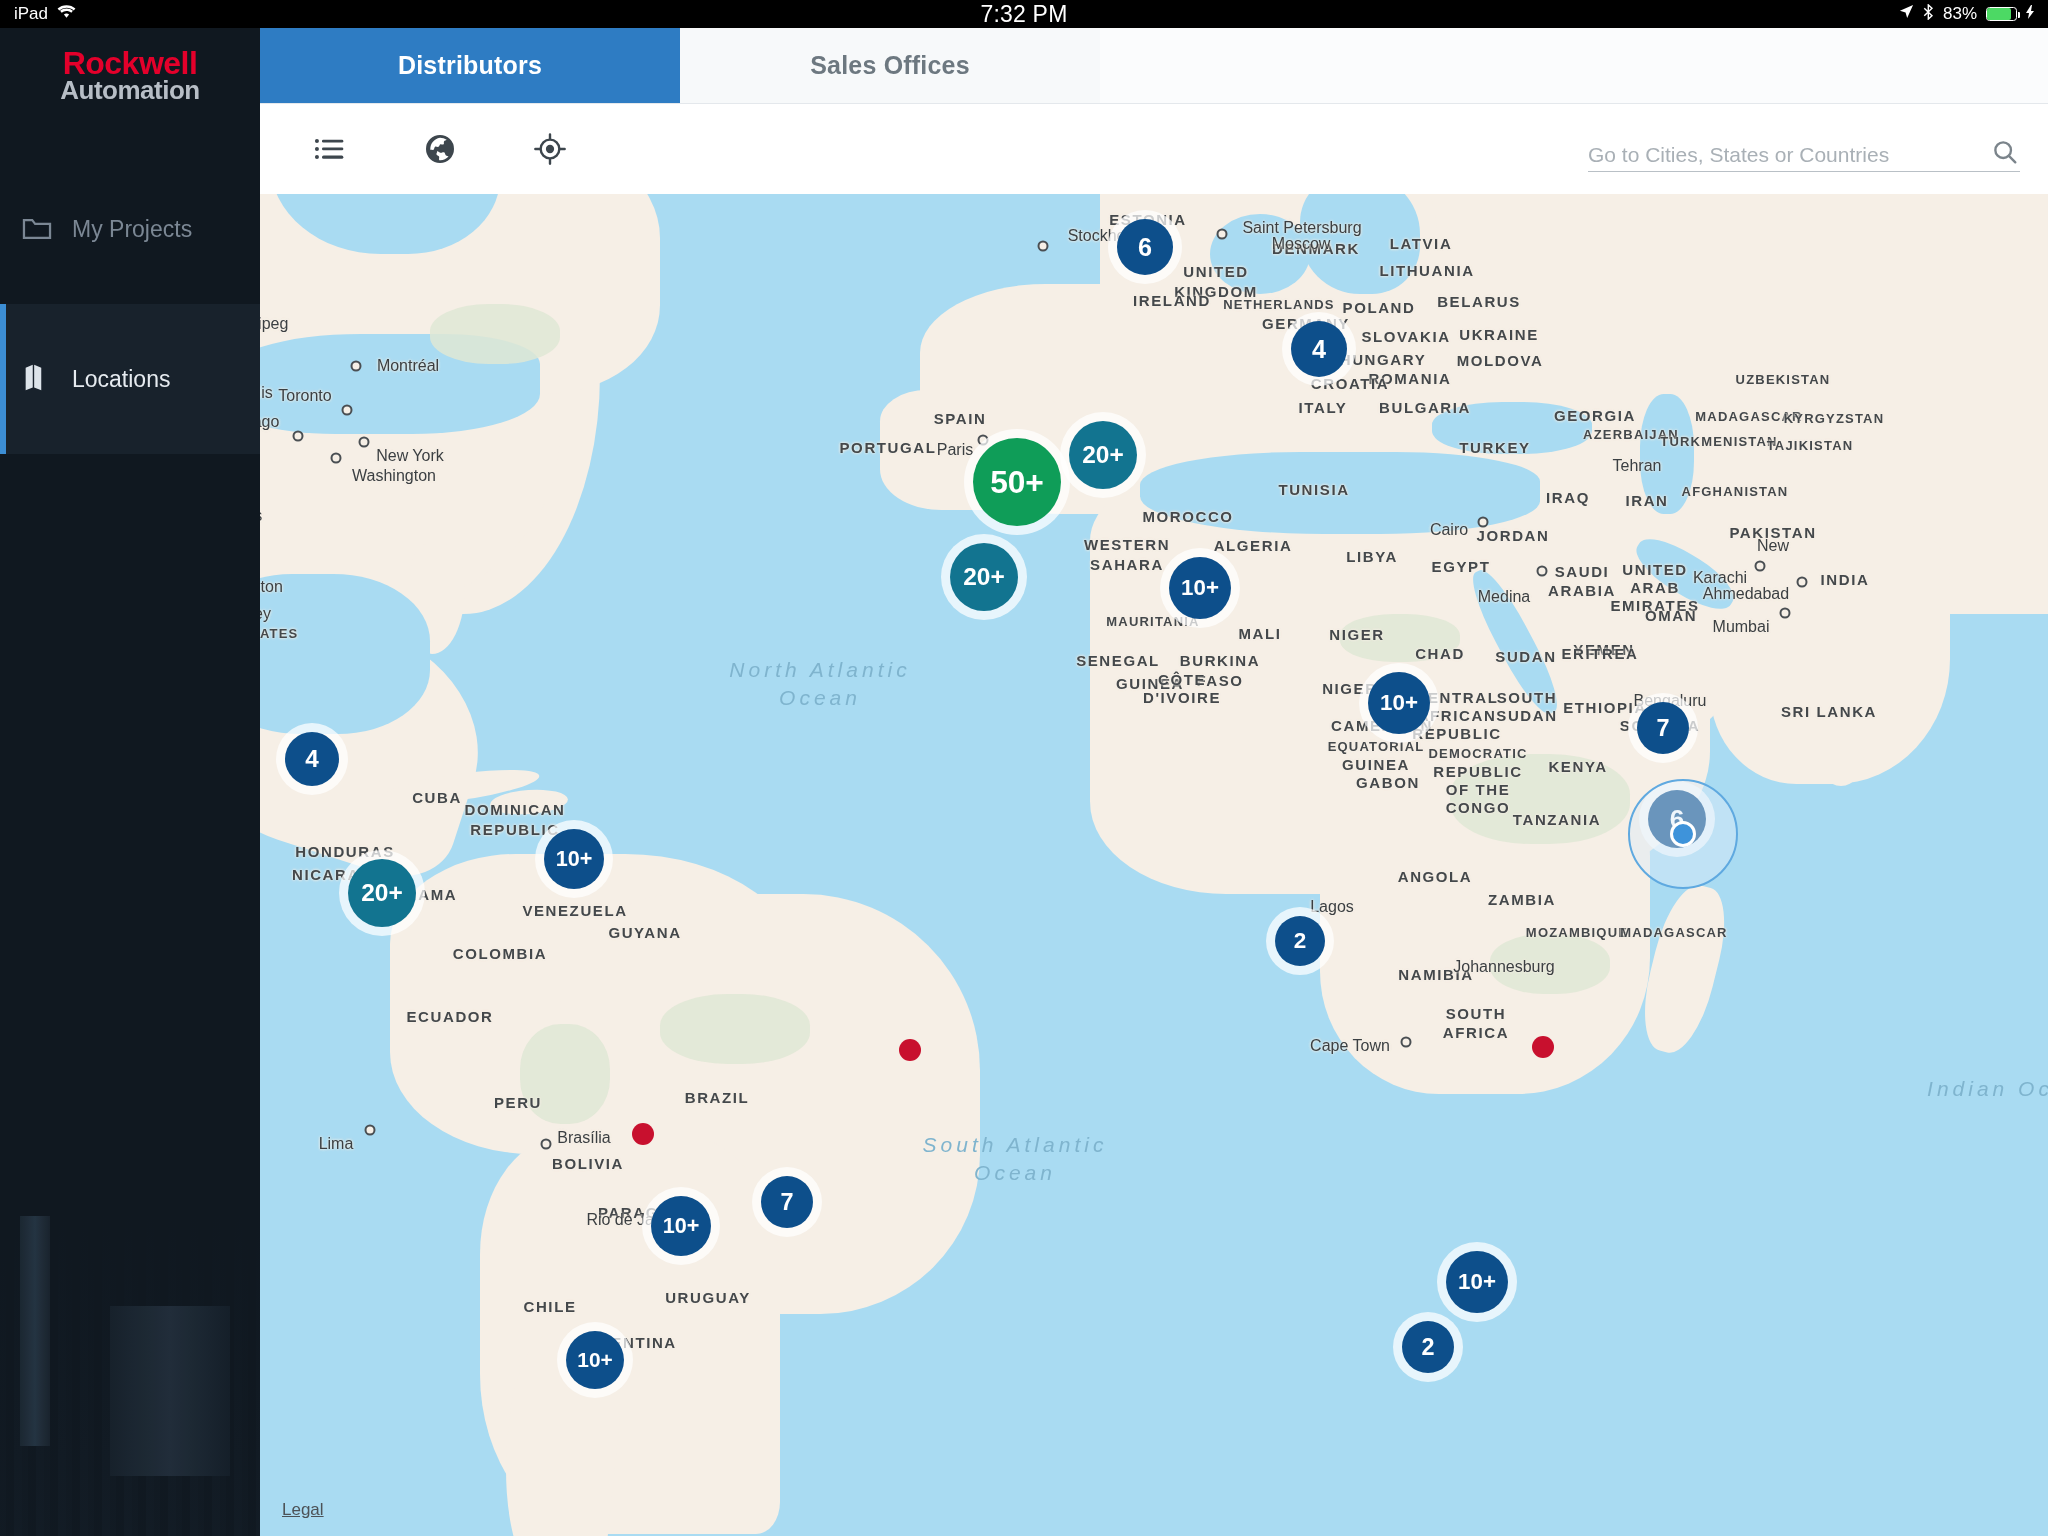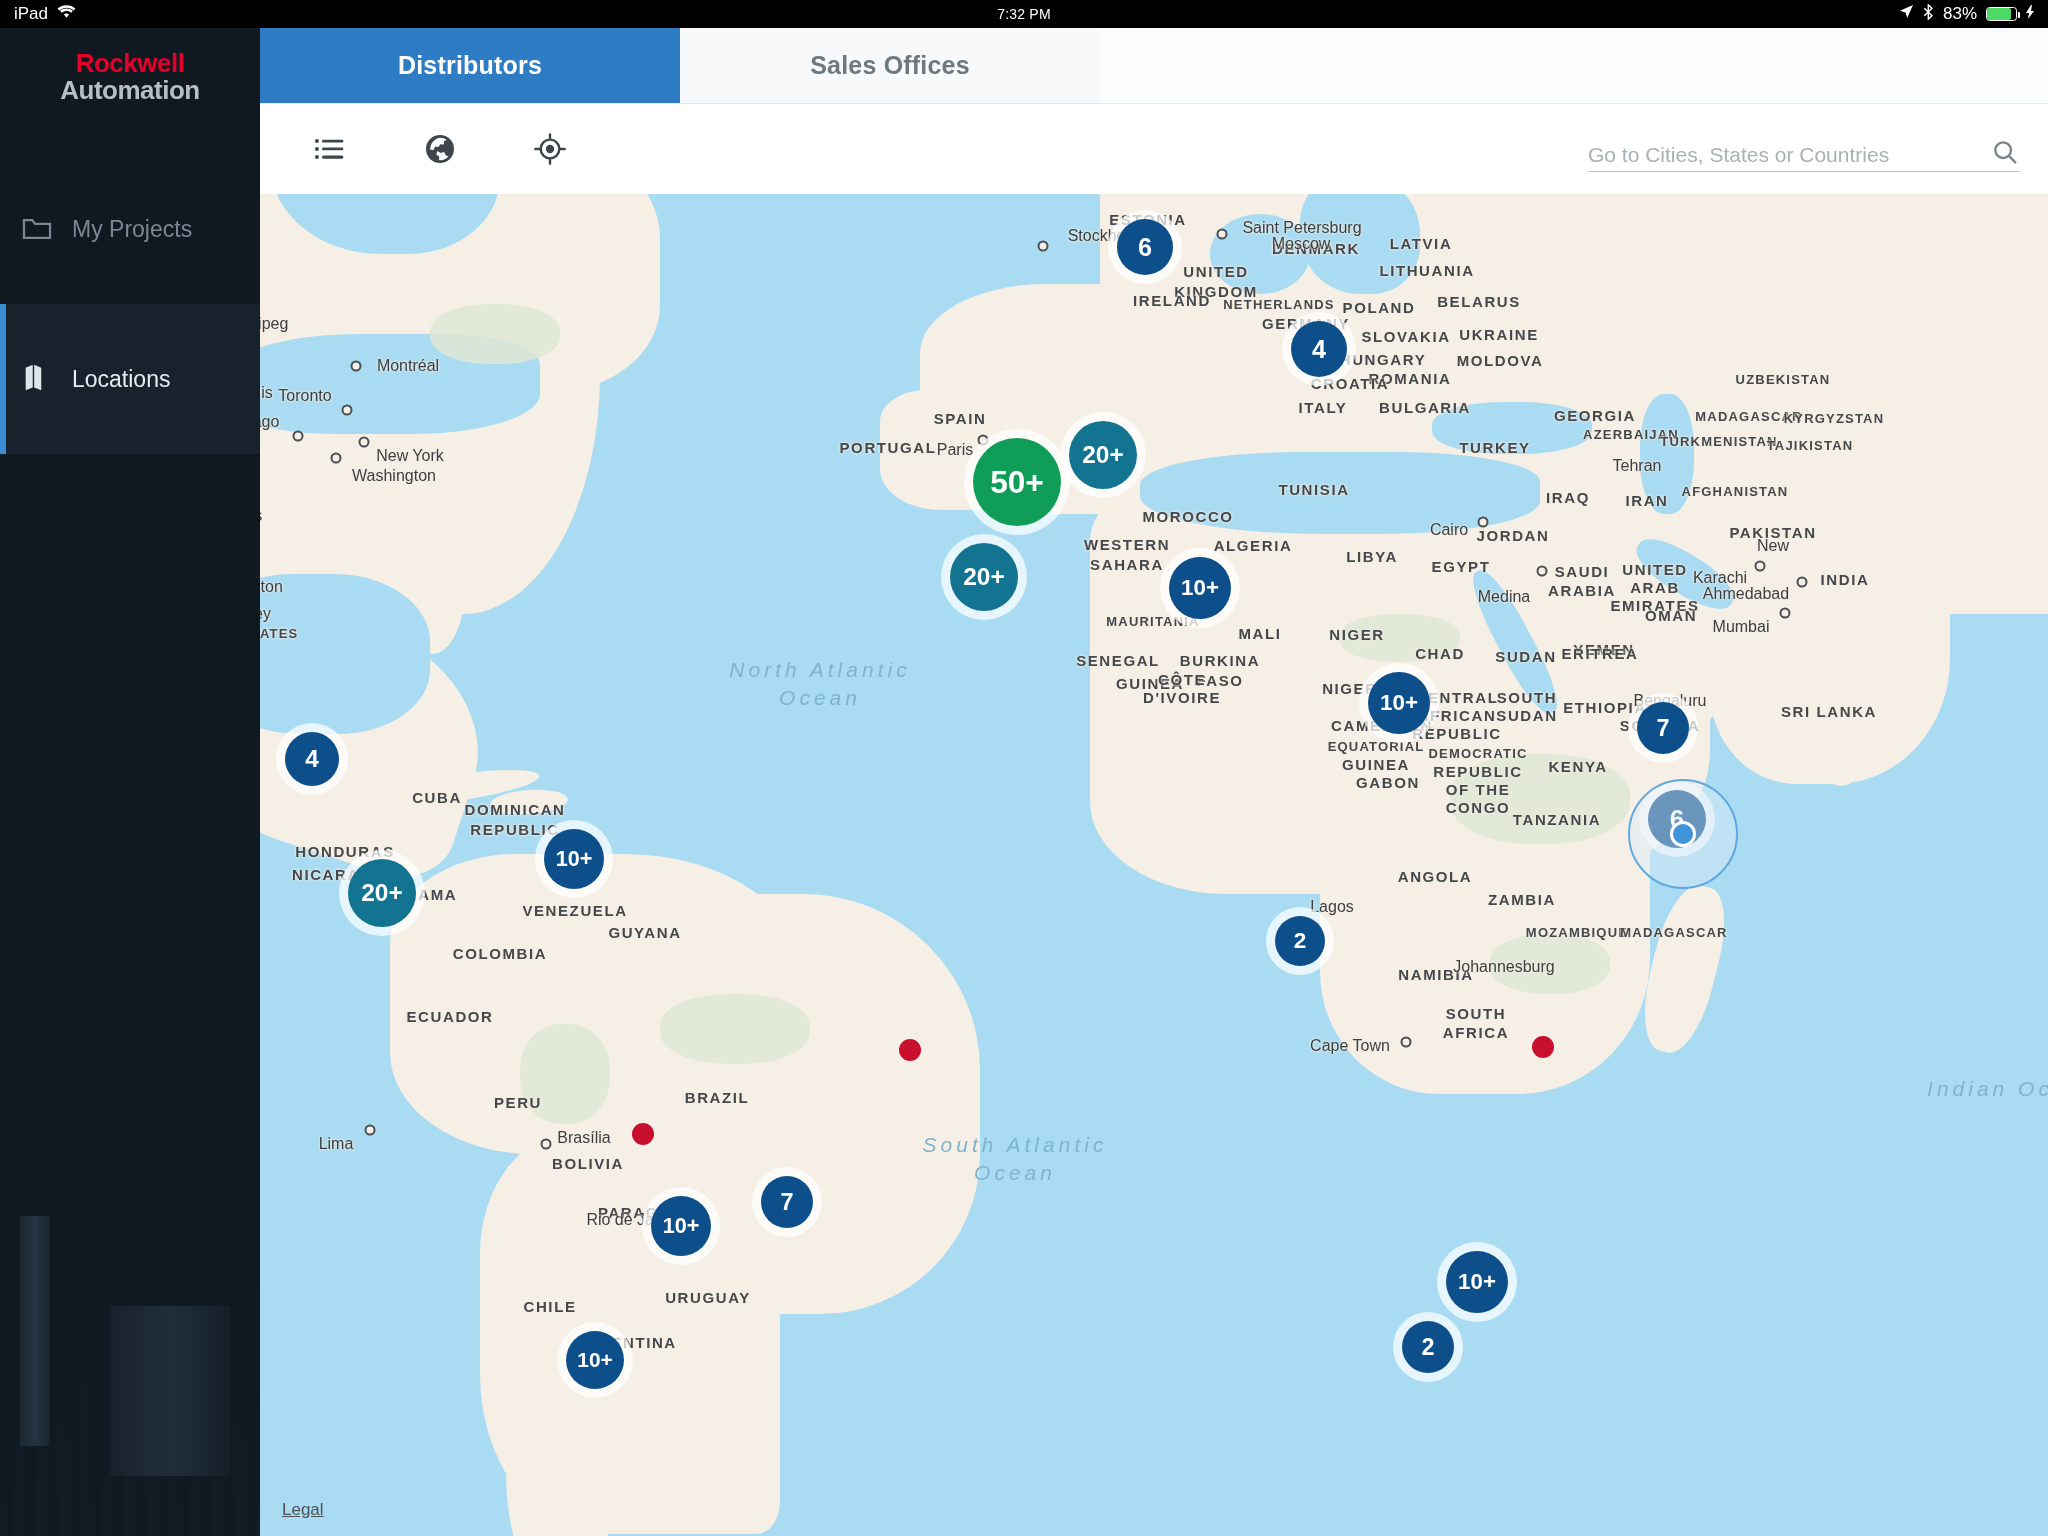--- a/index.html
+++ b/index.html
@@ -6,33 +6,33 @@
   html,body { width:2048px; height:1536px; overflow:hidden; background:#000; }
   body { font-family:"Liberation Sans", sans-serif; }
 
   
   .statusbar{
     position:absolute; left:0; top:0; width:2048px; height:28px;
     background:#000; color:#fff; font-size:17px;
     display:flex; align-items:center; z-index:50;
   }
   .sb-left{ display:flex; align-items:center; gap:9px; padding-left:14px; }
-  .sb-center{ position:absolute; left:0; right:0; text-align:center; font-size:14px; letter-spacing:.2px;}
+  .sb-center{ position:absolute; left:0; right:0; text-align:center; font-size:23px; letter-spacing:.2px;}
   .sb-right{ position:absolute; right:14px; display:flex; align-items:center; gap:9px; font-size:17px;}
   .batt{ width:31px;height:14px;border:1.5px solid #fff;border-radius:3.5px;position:relative;display:inline-block;}
   .batt::after{content:"";position:absolute;right:-4px;top:4px;width:2.5px;height:6px;background:#fff;border-radius:0 1px 1px 0;}
   .batt > i{display:block;height:100%;background:#4cd964;border-radius:2px;}
 
   
   .sidebar{
     position:absolute; left:0; top:28px; width:260px; height:1508px;
     background:#101820; overflow:hidden; z-index:30;
   }
   .logo{ padding:22px 0 0 0; text-align:center; height:100px;}
-  .logo .l1{ color:#e4002b; font-size:26px; font-weight:bold; letter-spacing:-0.5px; line-height:27px;}
+  .logo .l1{ color:#e4002b; font-size:32px; font-weight:bold; letter-spacing:-0.5px; line-height:27px;}
   .logo .l2{ color:#b7bec6; font-size:26px; font-weight:bold; letter-spacing:-0.5px; line-height:27px;}
   .navlist{ margin-top:26px; position:relative; z-index:3;}
   .navitem{
     height:150px; display:flex; align-items:center; padding-left:20px;
     color:#7b8794; font-size:23px; position:relative;
   }
   .navitem .ico{ width:52px; display:flex; align-items:center; justify-content:flex-start;}
   .navitem.active{ background:#18222c; color:#e6ebf0;}
   .navitem.active::before{
     content:""; position:absolute; left:0; top:0; bottom:0; width:6px; background:#3c8ed4;

